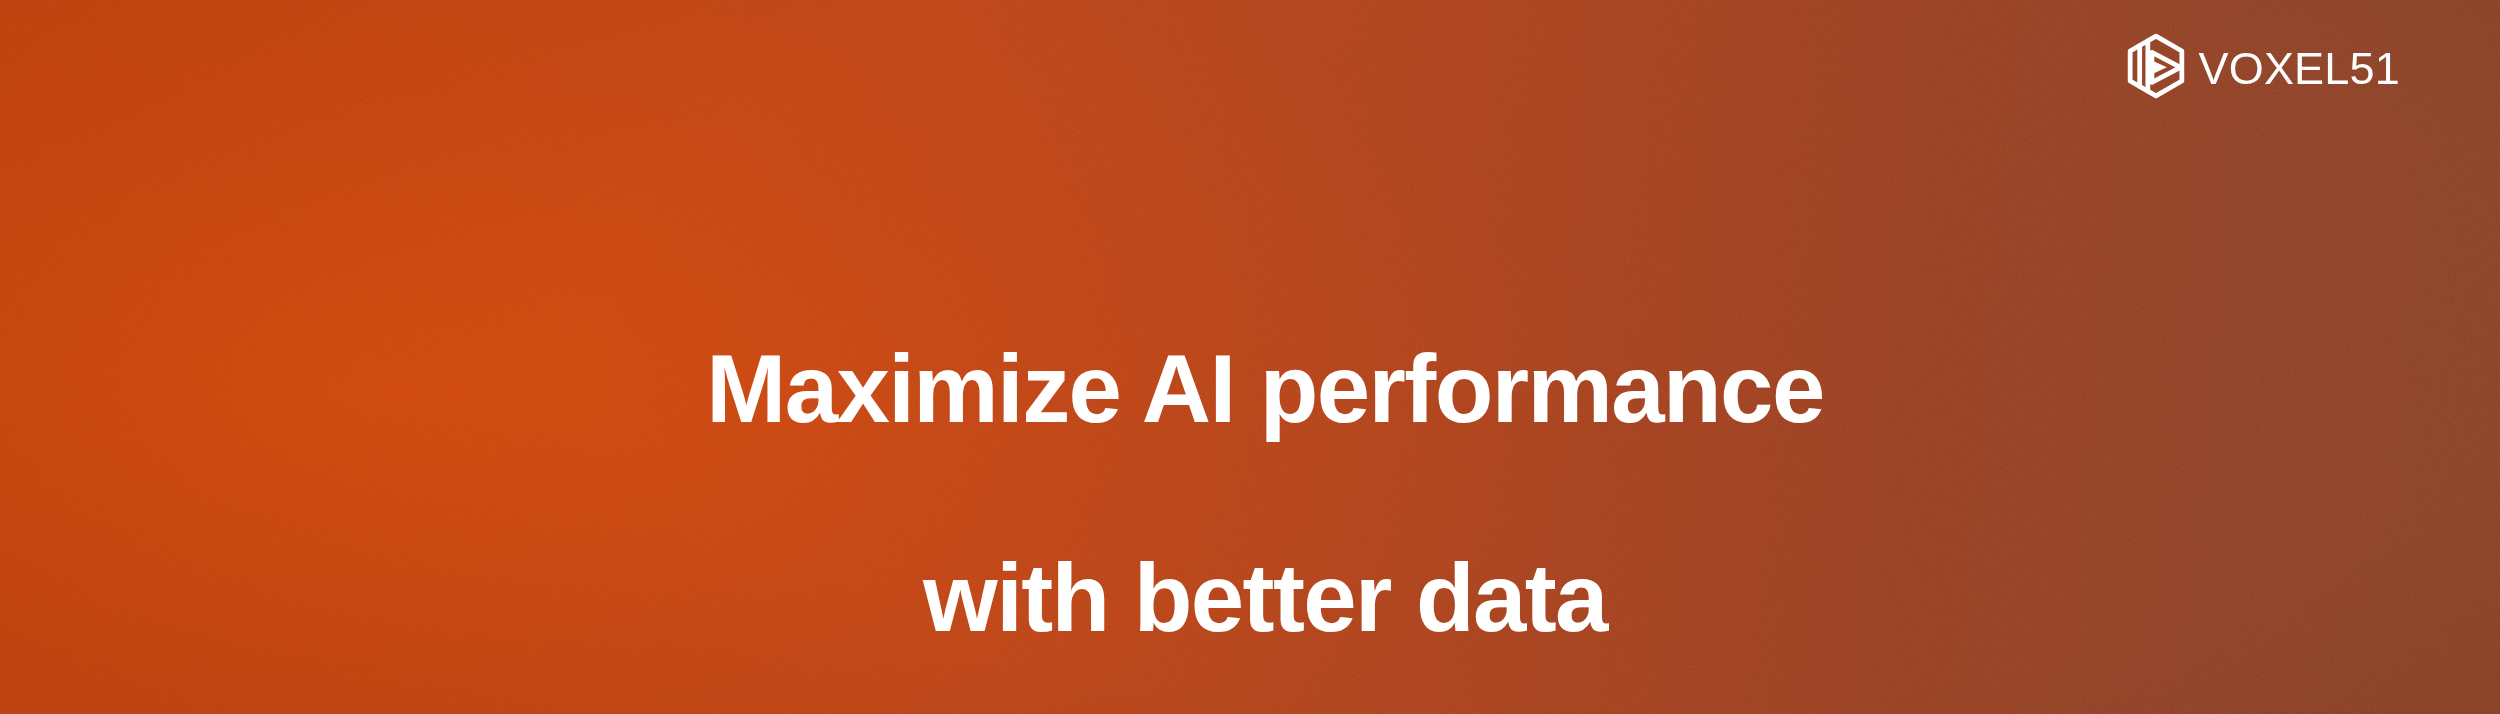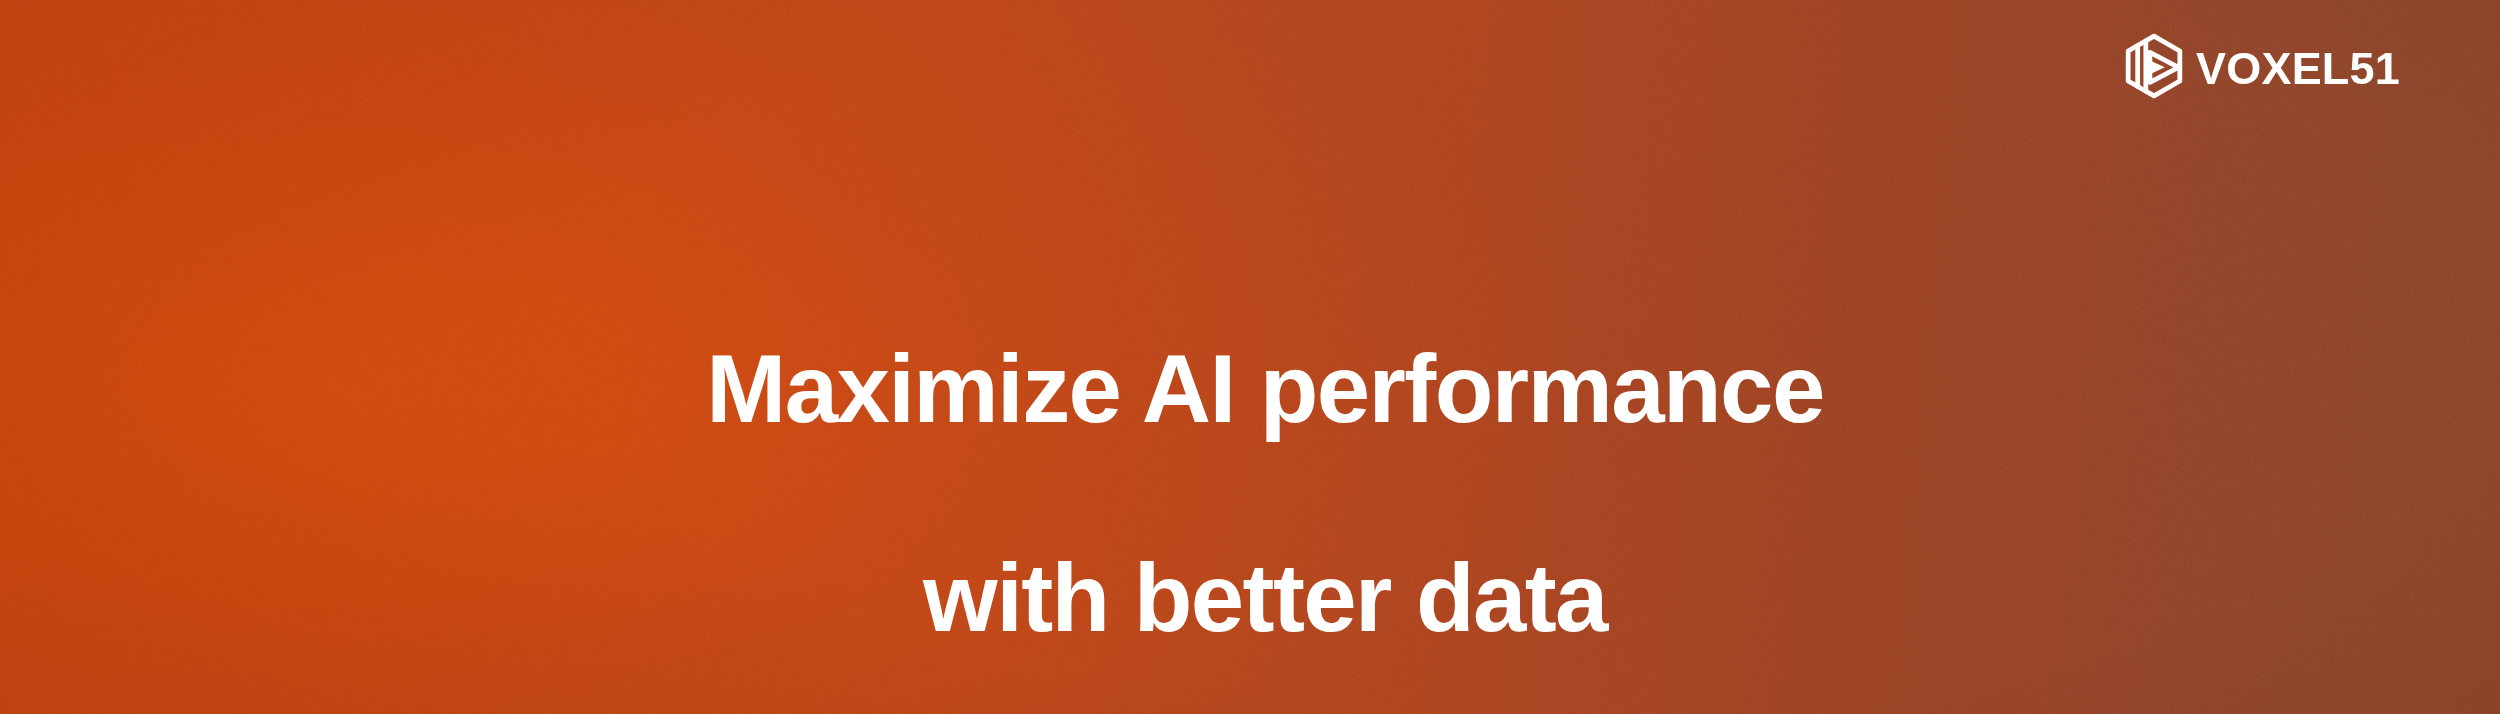--- a/index.html
+++ b/index.html
@@ -76,21 +76,21 @@
     height: 68px;
     display: block;
     flex: 0 0 auto;
   }
 
   .logo-wordmark {
     color: #ffffff;
     font-size: 45px;
     line-height: 1;
     letter-spacing: 0.2px;
-    font-weight: 700;
+    font-weight: 400;
     white-space: nowrap;
     transform: translateY(2px);
   }
 
   
   .headline {
     position: absolute;
     left: 0;
     top: 232px;
     width: 2530px;

